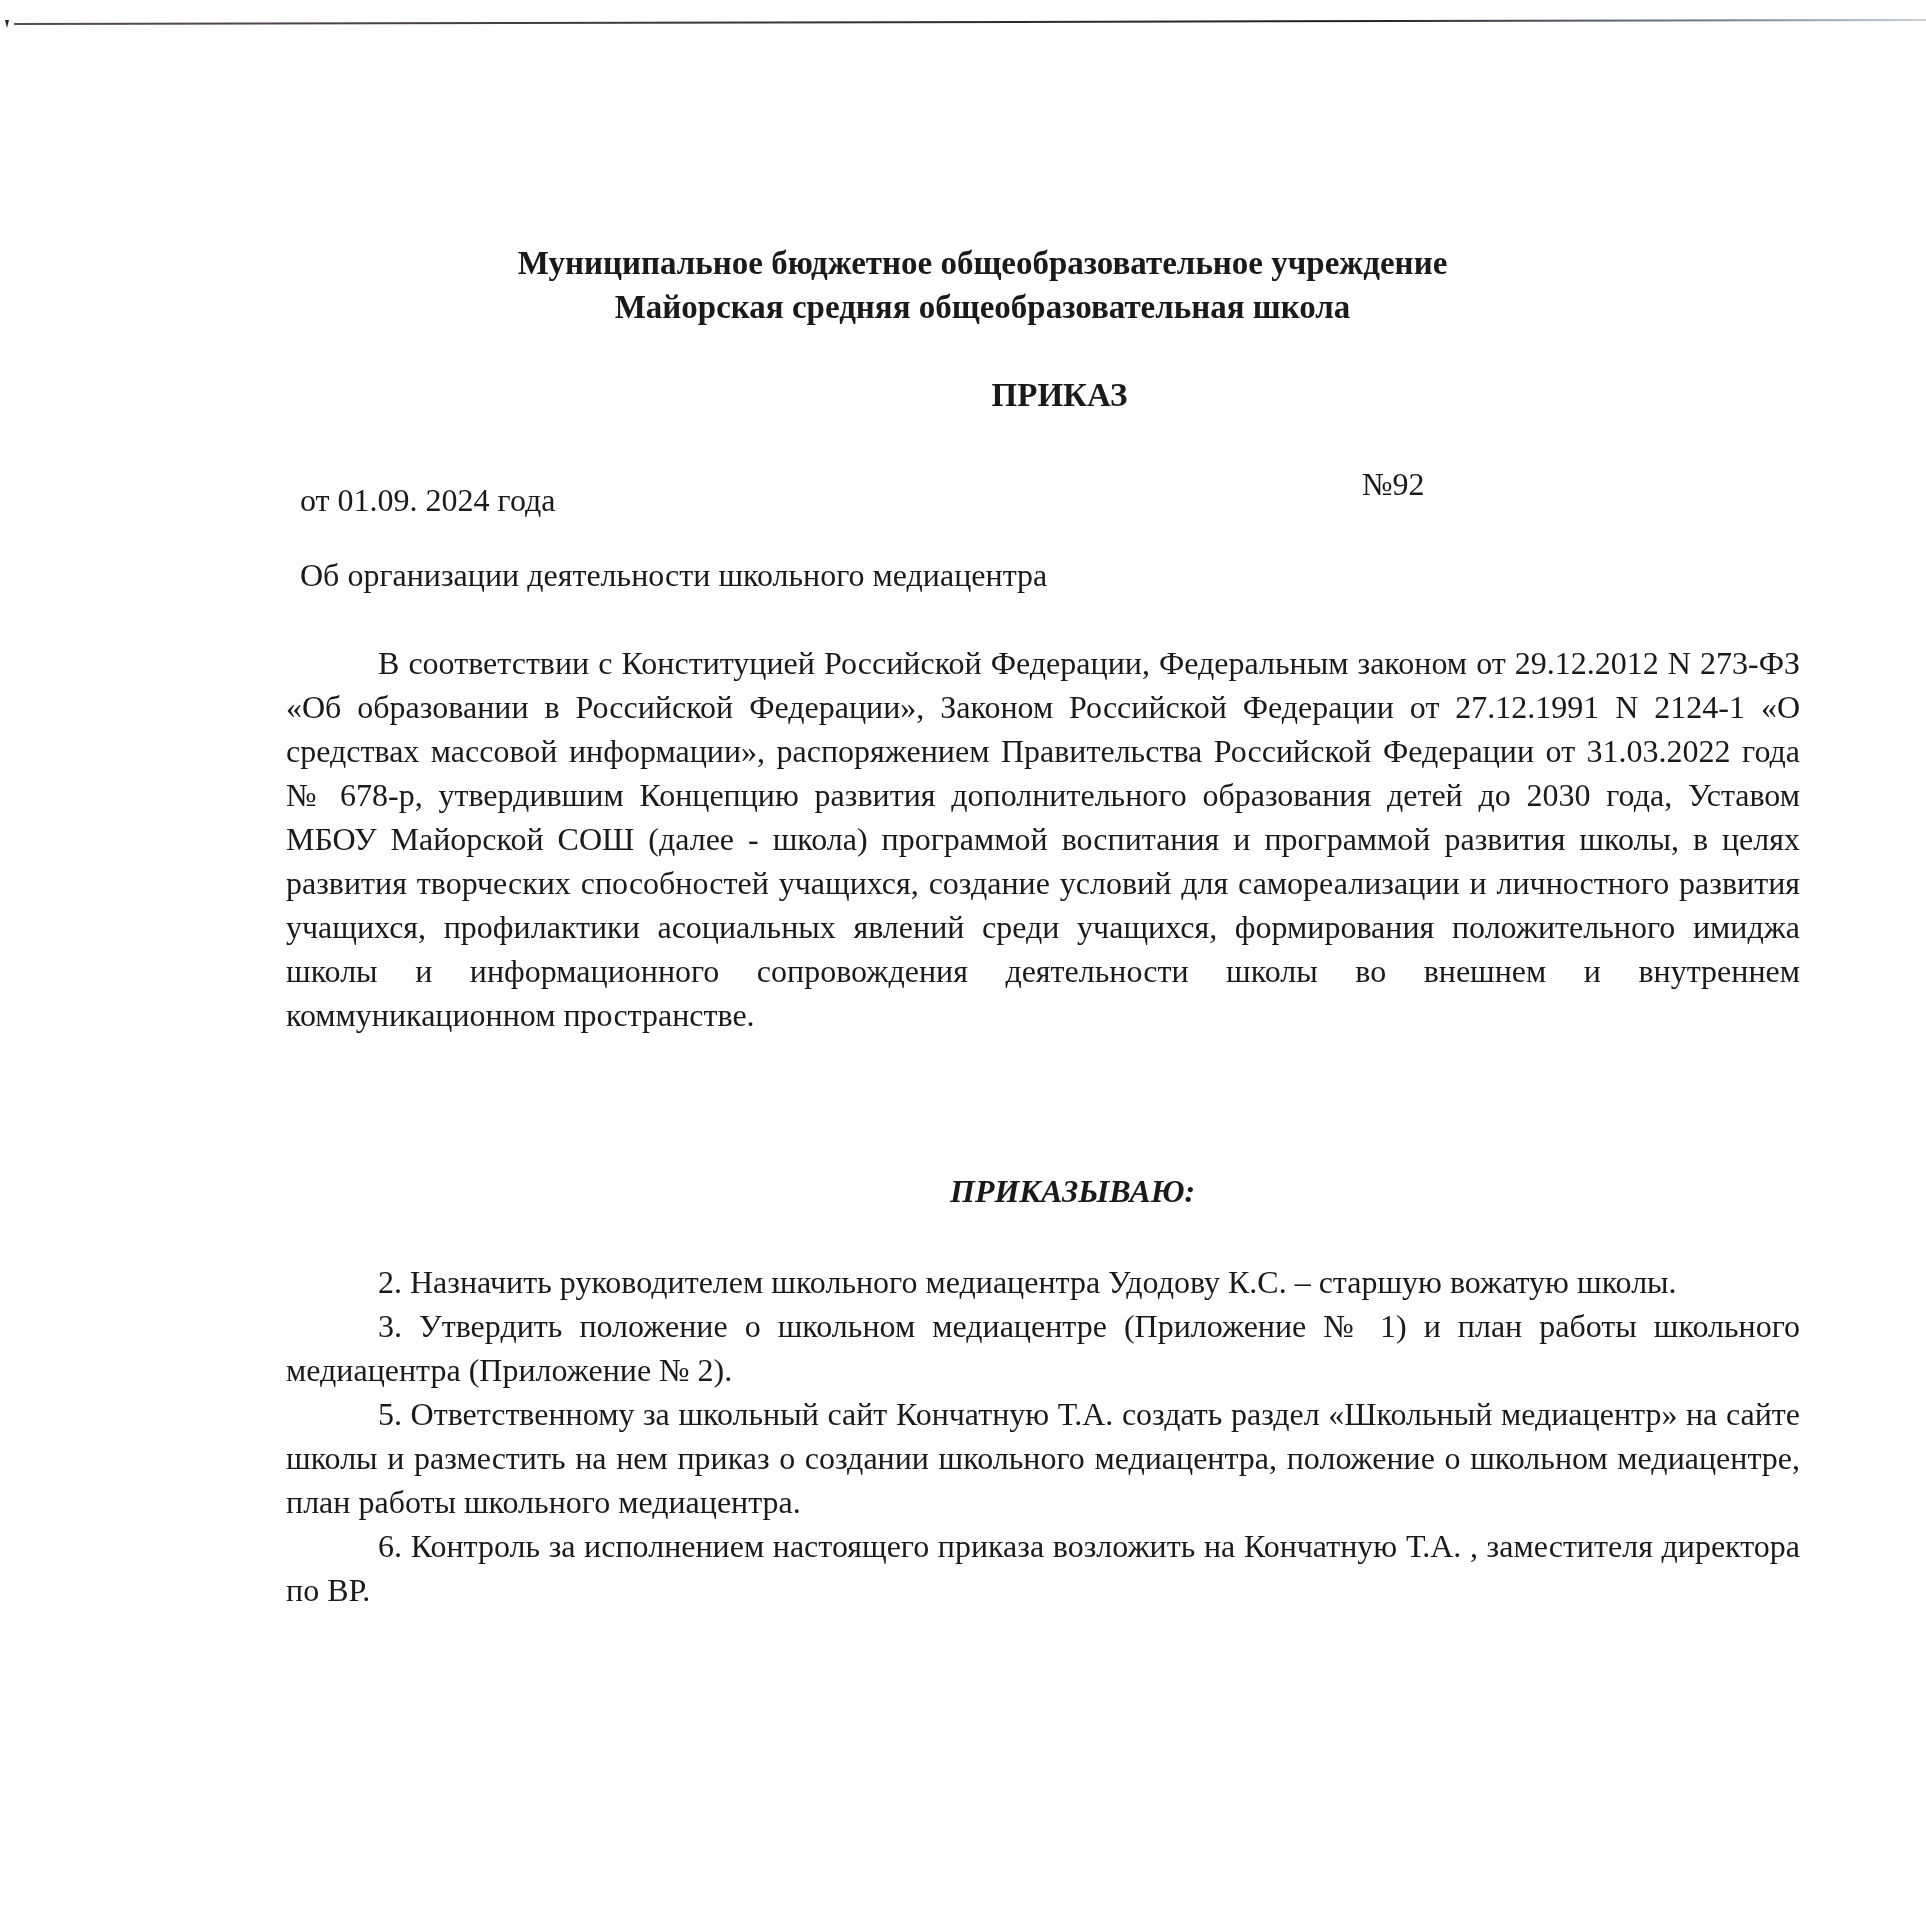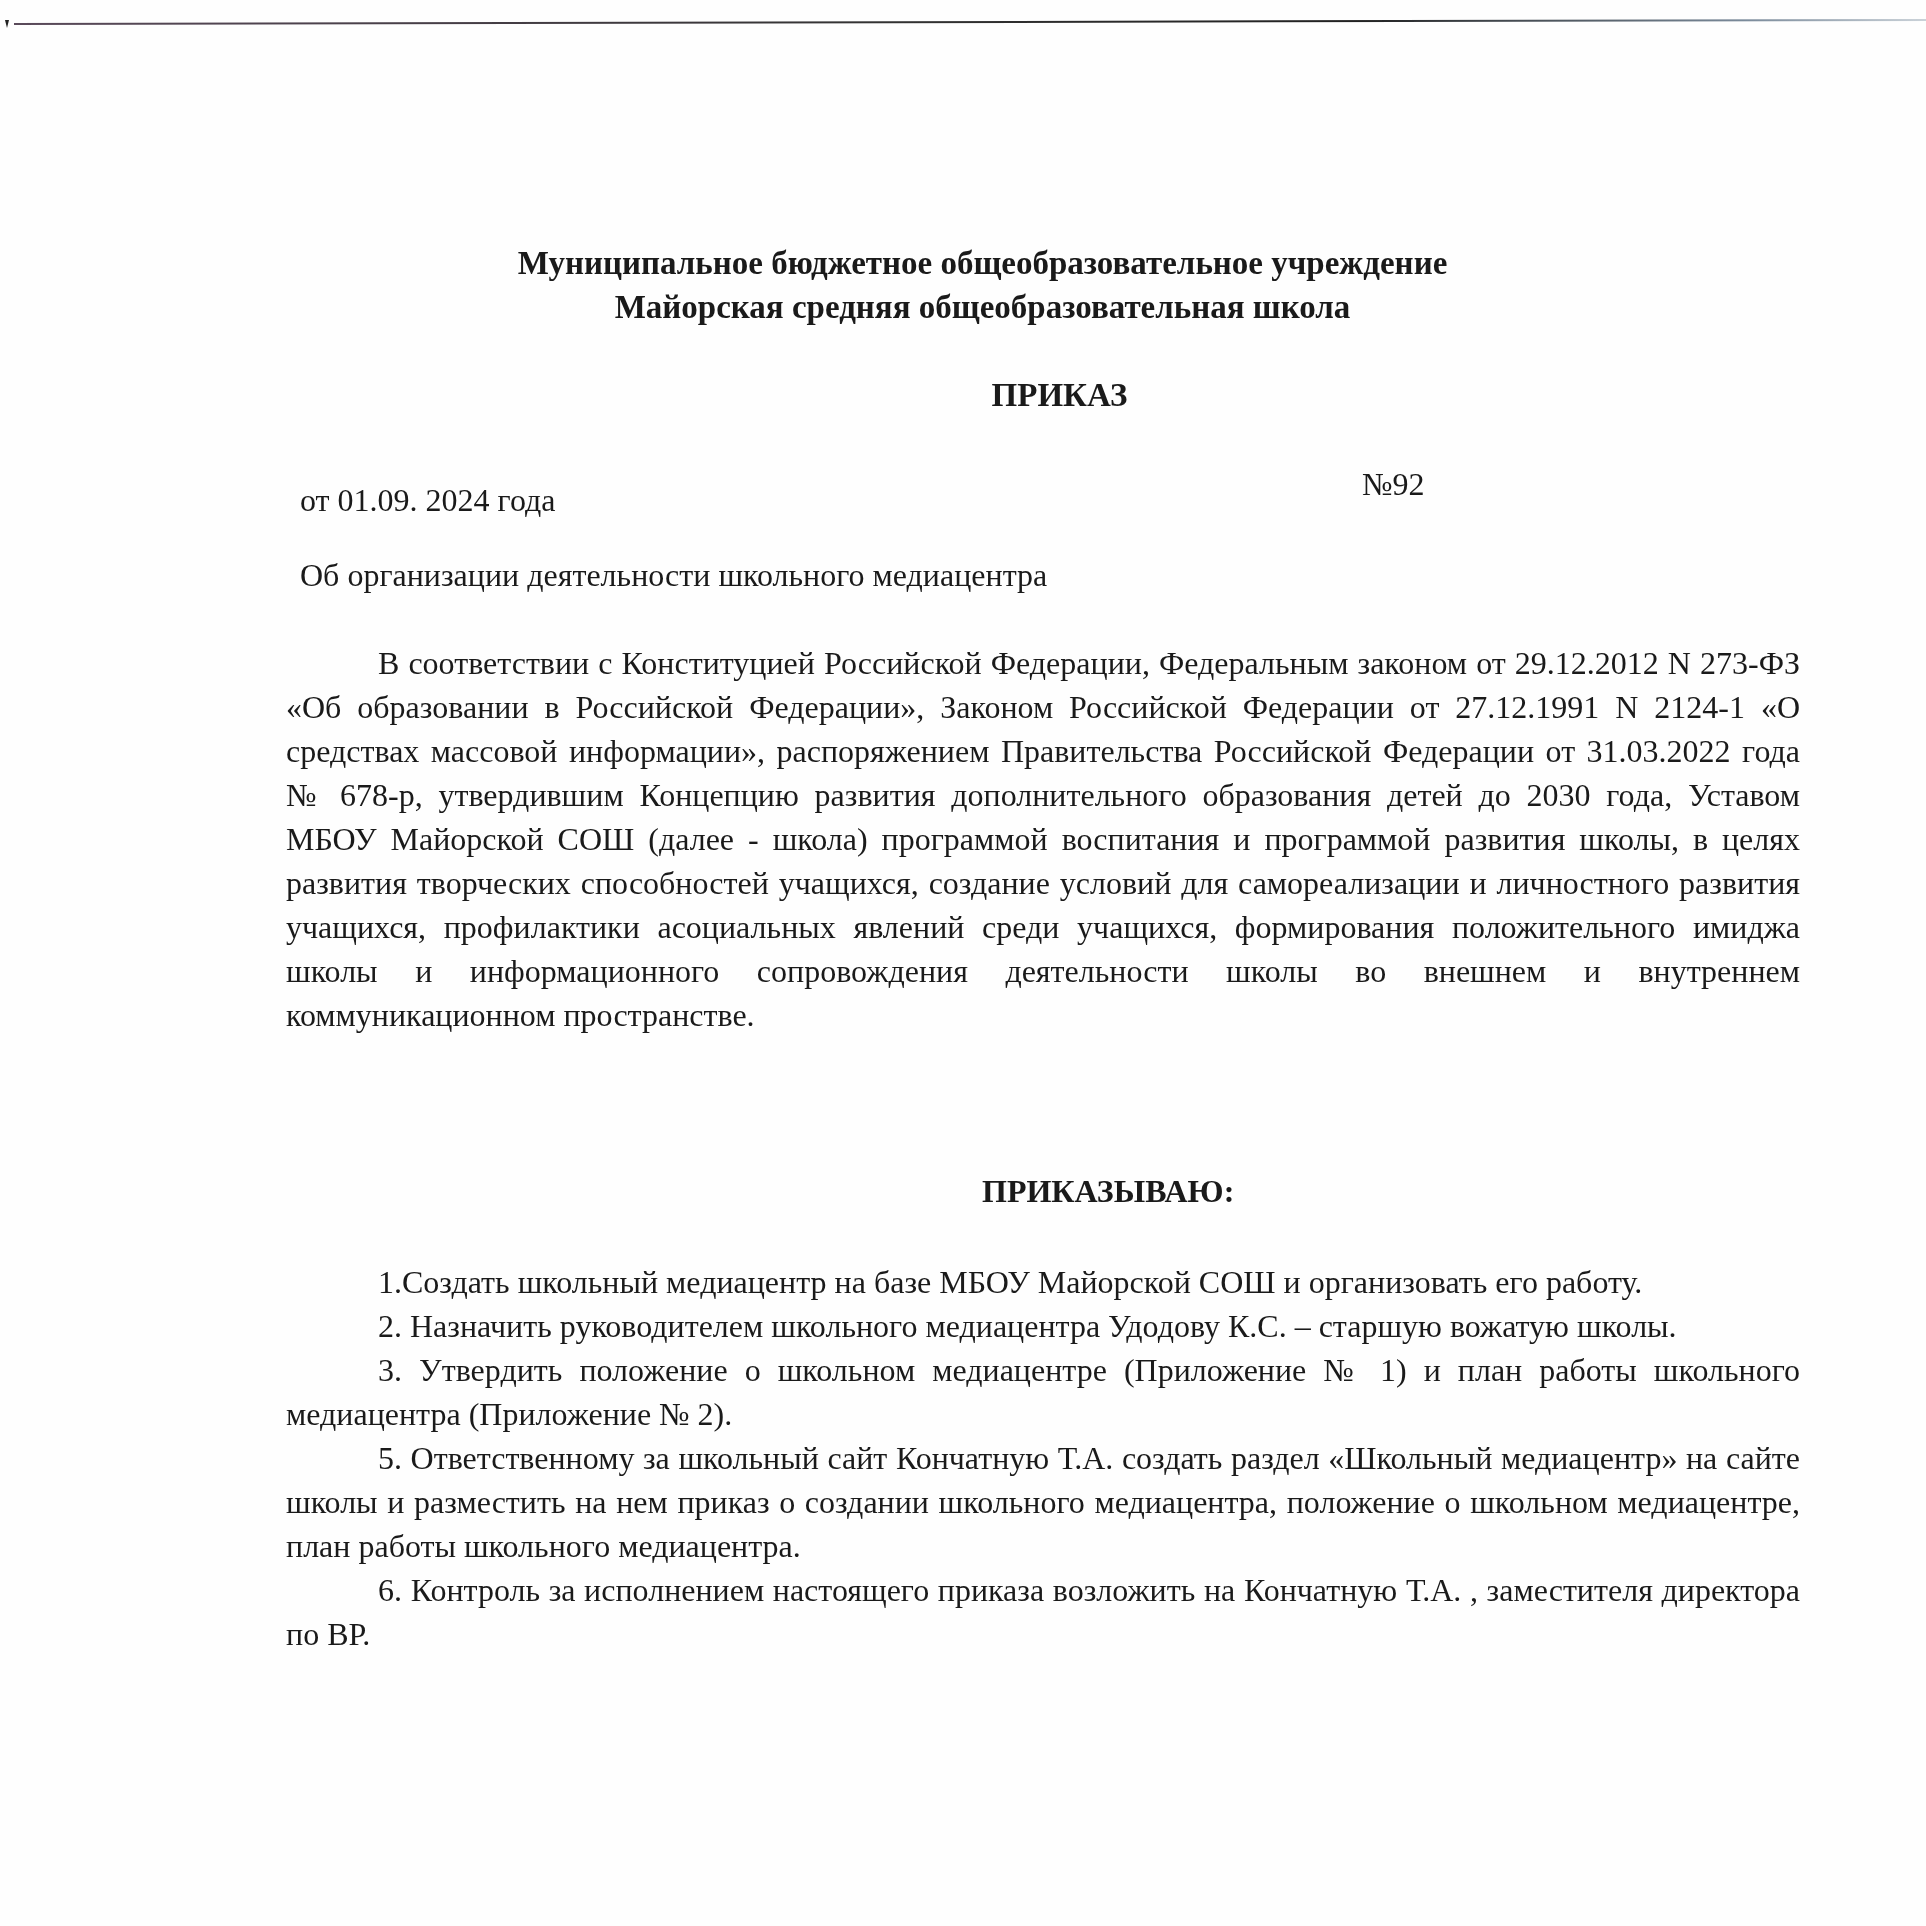--- a/index.html
+++ b/index.html
@@ -34,24 +34,23 @@
 
   <div class="t" style="left:300px;top:472px;margin-top:12px;">от  01.09. 2024 года</div>
   <div class="t" style="left:1362px;top:468px;">№92</div>
 
   <div class="t" style="left:300px;top:559px;">Об организации деятельности  школьного медиацентра</div>
 
   <div class="just" style="top:641px;">
     <p class="para">В соответствии с Конституцией Российской Федерации, Федеральным законом от 29.12.2012 N 273-ФЗ «Об образовании в Российской Федерации», Законом Российской Федерации от 27.12.1991 N 2124-1 «О средствах массовой информации», распоряжением Правительства Российской Федерации от 31.03.2022 года № 678-р, утвердившим Концепцию развития дополнительного образования детей до 2030 года, Уставом  МБОУ Майорской СОШ (далее - школа) программой воспитания и программой развития школы, в целях развития творческих способностей учащихся,  создание условий для самореализации и личностного развития учащихся, профилактики асоциальных явлений среди учащихся, формирования положительного имиджа школы и  информационного сопровождения деятельности школы во внешнем и внутреннем коммуникационном пространстве.</p>
   </div>
 
-  <div class="t b" style="left:982px;top:1175px;">ПРИКАЗЫВАЮ:</div>
+  <div class="t b" style="left:950px;top:1175px;font-style:italic;">ПРИКАЗЫВАЮ:</div>
 
   <div class="just" style="top:1260px;">
-    <p class="item">1.Создать школьный медиацентр  на базе  МБОУ Майорской СОШ  и организовать его работу.</p>
     <p class="item">2. Назначить руководителем школьного медиацентра Удодову К.С. – старшую вожатую школы.</p>
     <p class="item">3. Утвердить положение о школьном медиацентре (Приложение № 1) и план  работы школьного медиацентра  (Приложение № 2).</p>
     <p class="item">5. Ответственному за  школьный  сайт Кончатную Т.А.  создать раздел «Школьный медиацентр» на сайте школы и разместить на нем приказ о создании школьного медиацентра, положение о школьном медиацентре,  план работы  школьного  медиацентра.</p>
     <p class="item">6. Контроль за исполнением настоящего приказа возложить на Кончатную Т.А. , заместителя директора по ВР.</p>
   </div>
 
 </div>
 
 
 </body></html>

